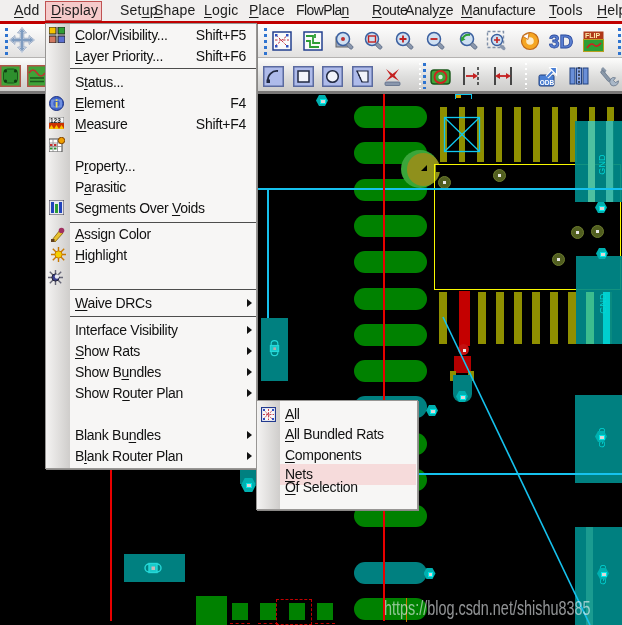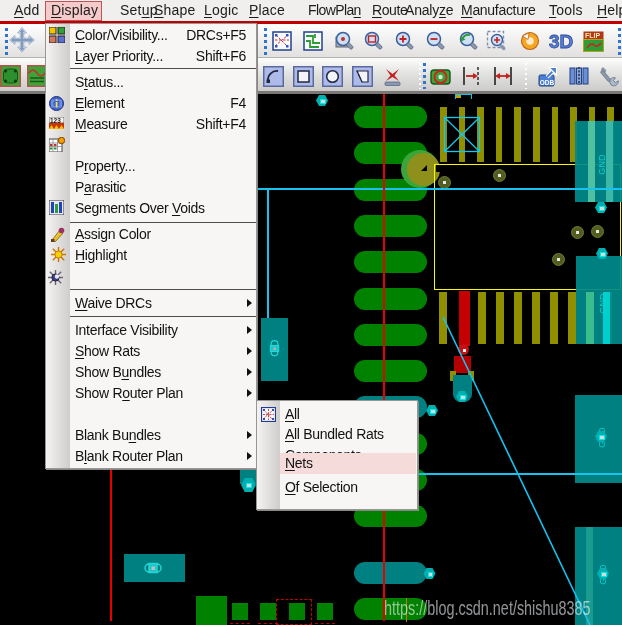--- a/index.html
+++ b/index.html
@@ -193,21 +193,21 @@
 </div>
 
 <div id="menubar" class="abs">
   <div id="dispbox" class="abs"></div>
   <span class="mi" style="left:14px"><u>A</u>dd</span>
   <span class="mi" style="left:51px"><u>D</u>isplay</span>
   <span class="mi" style="left:120px">Set<u>u</u>p</span>
   <span class="mi" style="left:154px"><u>S</u>hape</span>
   <span class="mi" style="left:204px"><u>L</u>ogic</span>
   <span class="mi" style="left:249px"><u>P</u>lace</span>
-  <span class="mi" style="left:308px;letter-spacing:-0.6px">FlowPla<u>n</u></span>
+  <span class="mi" style="left:296px;letter-spacing:-0.6px">FlowPla<u>n</u></span>
   <span class="mi" style="left:372px;letter-spacing:-0.4px"><u>R</u>oute</span>
   <span class="mi" style="left:405px;letter-spacing:-0.2px">Analy<u>z</u>e</span>
   <span class="mi" style="left:461px;letter-spacing:-0.3px"><u>M</u>anufacture</span>
   <span class="mi" style="left:549px"><u>T</u>ools</span>
   <span class="mi" style="left:597px"><u>H</u>elp</span>
 </div>
 <div id="redline" class="abs"></div>
 <div id="tbar" class="abs">
   <div class="rowline"></div>
     <div class="rowline2"></div>
@@ -360,21 +360,21 @@
       <rect x="5" y="4.5" width="3.2" height="13" rx="1.2" transform="rotate(-40 6.5 11)" fill="#8a98a8" stroke="#5a6a7f" stroke-width="0.6"></rect>
       <path d="M12 20 Q9.5 17 11.5 14.2 Q13.5 11.5 16.5 12.8 L14.5 15.5 L16.5 17.5 L19.5 15.8 Q19.8 19 16.8 20.5 Q14 21.6 12 20 Z" fill="#aab8c8" stroke="#5a6a7f" stroke-width="0.7"></path>
     </svg>
 </div>
 <div id="tbarbot" class="abs"></div>
 
 <div id="mainmenu" class="panel" style="left:45px;top:23px;width:210px;height:444px;">
   <div class="gutter" style="width:24px;"></div>
   <div class="mrow" style="top:1px">
       <span class="lbl"><u>C</u>olor/Visibility...</span>
-      <span class="sc">DRCs+F5</span>
+      <span class="sc">Shift+F5</span>
     </div>
 <div class="mrow" style="top:22px">
       <span class="lbl"><u>L</u>ayer Priority...</span>
       <span class="sc">Shift+F6</span>
     </div>
 <div class="msep" style="top:44px"></div>
 <div class="mrow" style="top:48px">
       <span class="lbl">S<u>t</u>atus...</span>
     </div>
 <div class="mrow" style="top:69px">
@@ -488,21 +488,21 @@
   <div class="gutter" style="width:23px;"></div>
   <div class="mrow" style="top:2.5px;height:20.9px;line-height:20.9px">
       <span class="lbl" style="left:28px"><u>A</u>ll</span>
     </div>
 <div class="mrow" style="top:23.4px;height:20.9px;line-height:20.9px">
       <span class="lbl" style="left:28px"><u>A</u>ll Bundled Rats</span>
     </div>
 <div class="mrow" style="top:44.3px;height:20.9px;line-height:20.9px">
       <span class="lbl" style="left:28px"><u>C</u>omponents</span>
     </div>
-<div class="mrow" style="top:52px;height:15px;line-height:20.9px">
+<div class="mrow" style="top:63px;height:15px;line-height:20.9px">
       <div class="hl" style="top:0px;left:23px;right:1px"></div>
       <span class="lbl" style="left:28px"><u>N</u>ets</span>
     </div>
 <div class="mrow" style="top:76px;height:16px;line-height:20.9px">
       <span class="lbl" style="left:28px"><u>O</u>f Selection</span>
     </div>
 <svg class="abs" style="left:3.5px;top:5.5px" width="15" height="15" viewBox="0 0 15 15">
       <rect x="0.5" y="0.5" width="14" height="14" fill="#f8f8f8" stroke="#223a8f" stroke-width="1.2"></rect>
       <g stroke="#c03040" stroke-width="0.9" stroke-dasharray="2 1.2" fill="none">
         <path d="M2 12 L12 3 M3 3 L11 12 M2 7.5 H13 M7.5 2 V13"></path>

